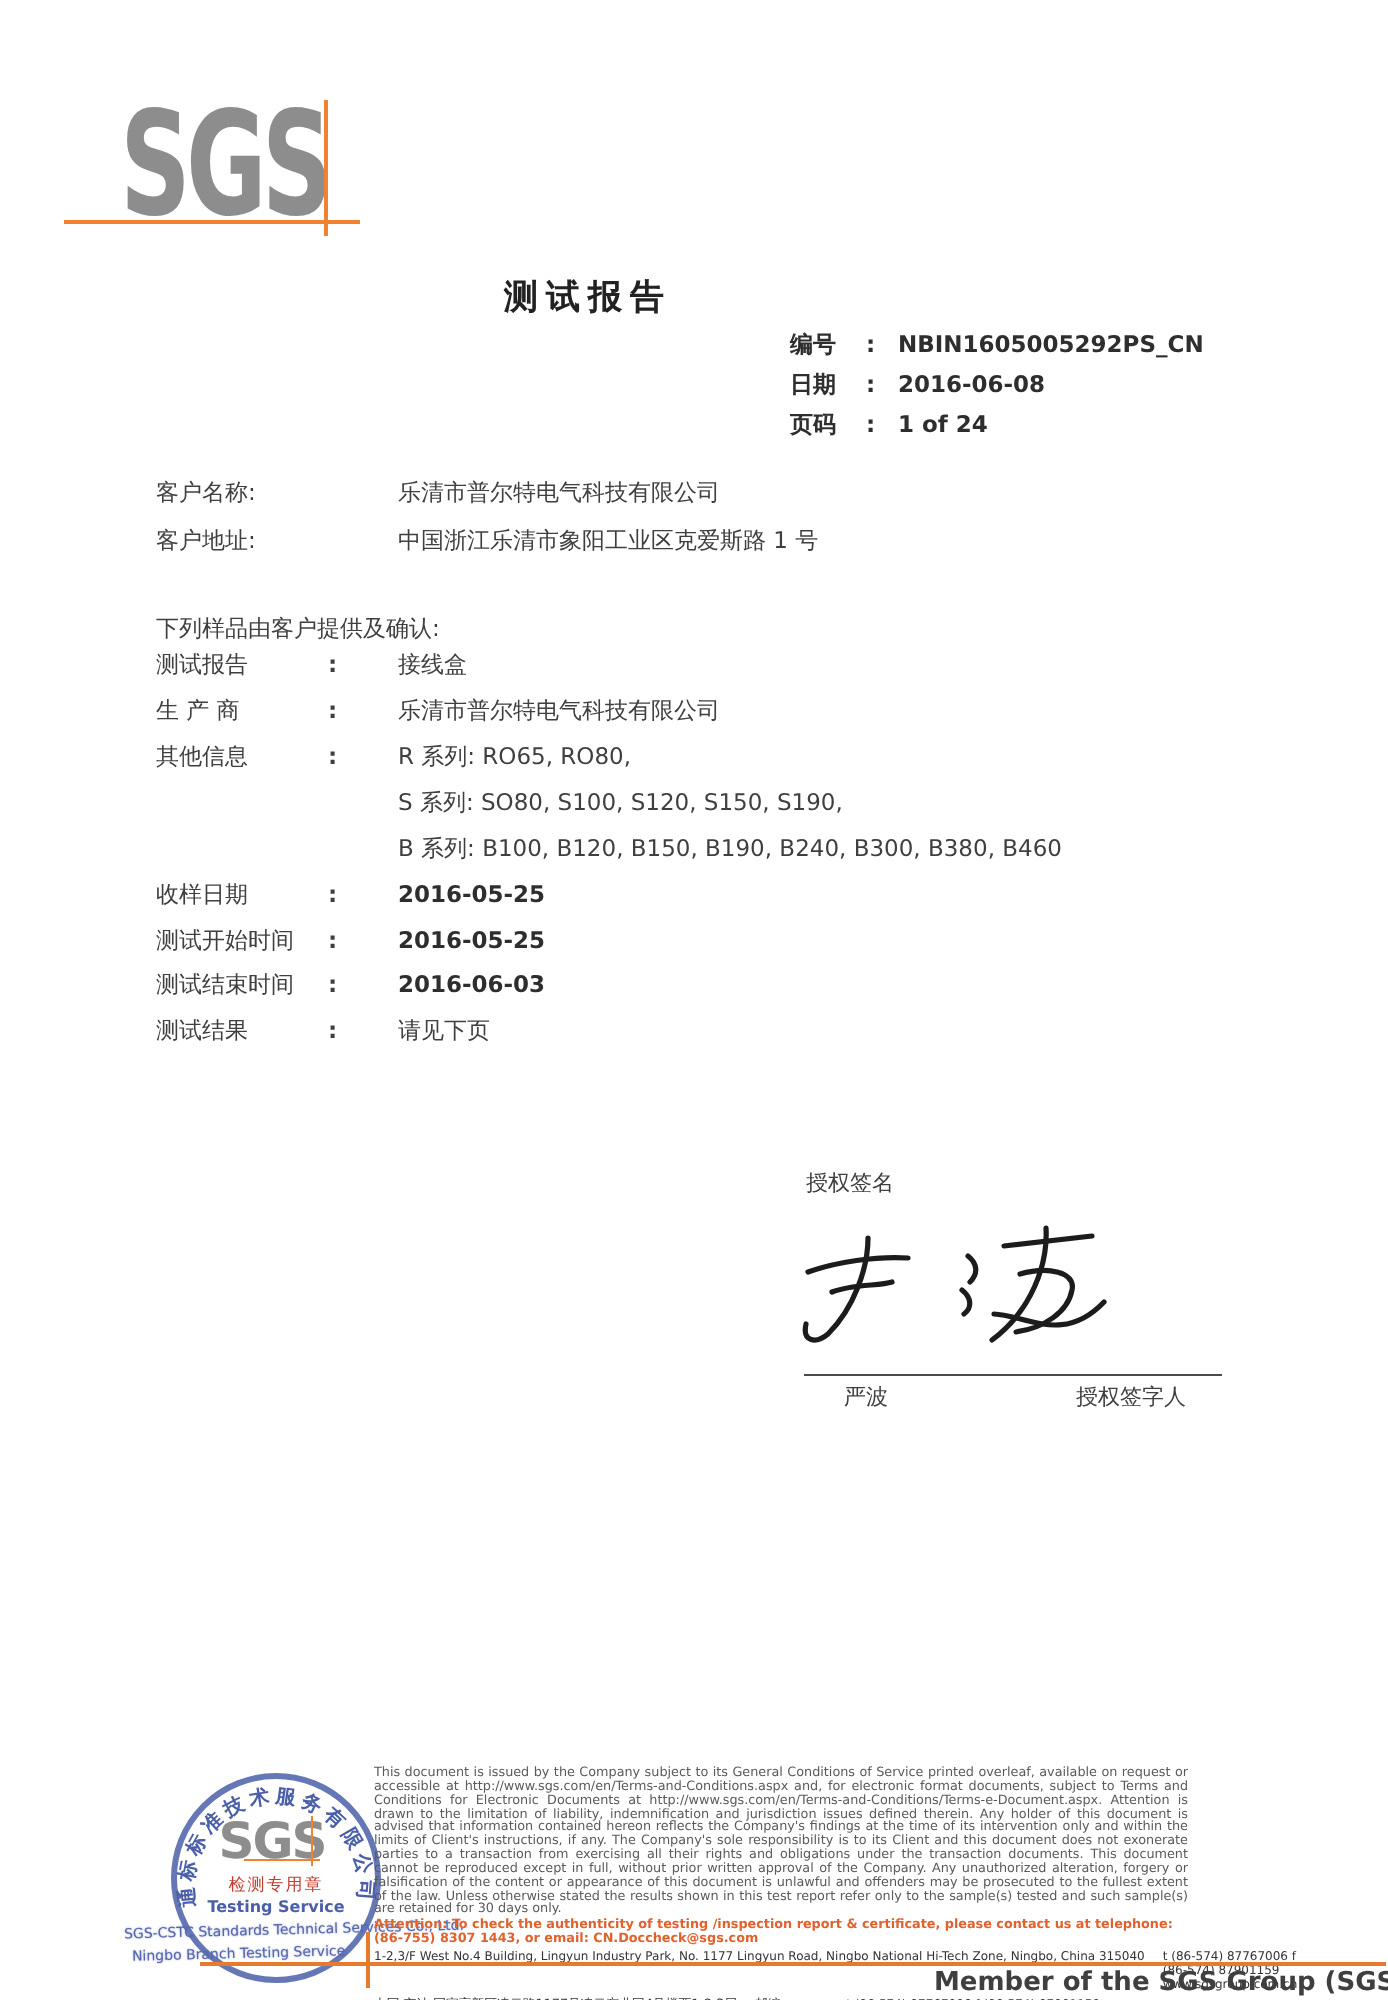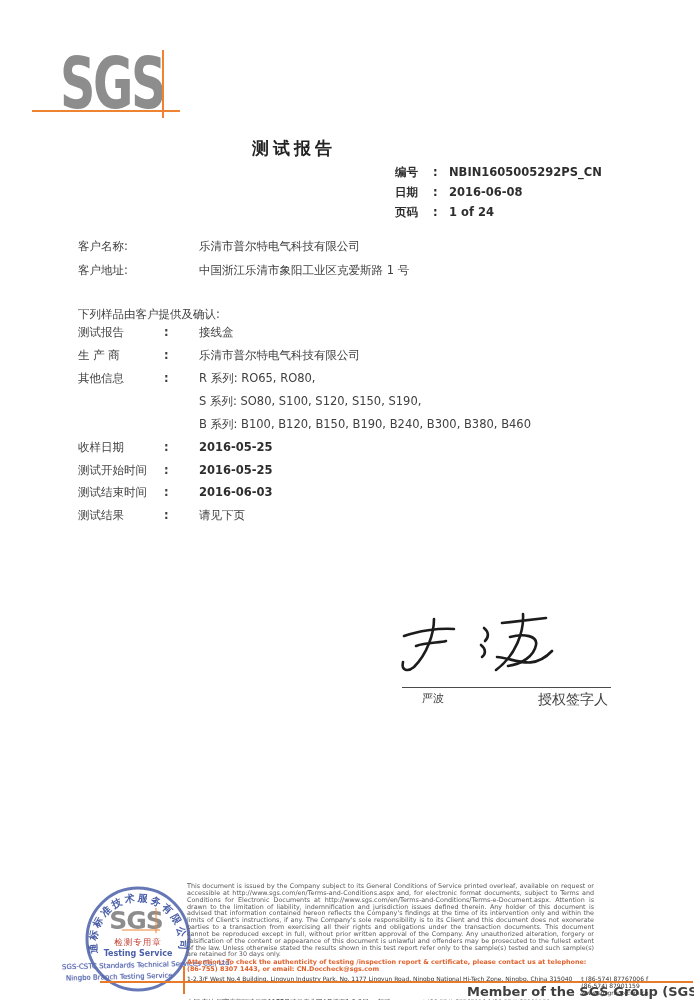--- a/index.html
+++ b/index.html
@@ -39,21 +39,21 @@
   .kv-row { left:78px; font-size:11.5px; color:#3f3f3f; }
   .kv-label { display:inline-block; width:86px; }
   .kv-colon { display:inline-block; width:35px; font-weight:bold; }
   .bold-val { font-weight:bold; color:#2e2e2e; }
 
   
   .sig-company { left:403px; top:584px; font-size:11px; line-height:16px; color:#3f3f3f; white-space:normal; width:260px; }
   .sig-image { left:396px; top:610px; }
   .sig-line { left:402px; top:687px; width:209px; height:1px; background:#4a4a4a; }
   .sig-name { left:403px; top:691px; font-size:11px; color:#3f3f3f;margin-left:19px; }
-  .sig-role { left:538px; top:691px; font-size:14px; color:#3f3f3f; }
+  .sig-role { left:538px; top:691px; font-size:11px; color:#3f3f3f; }
 
   
   .stamp-svg { left:80px; top:883px; }
   .stamp-co1 { left:62px; top:961px; font-size:7px; color:#5565ae;
     transform:rotate(-1.5deg); text-shadow:0 0 1px rgba(85,101,174,.65); }
   .stamp-co2 { left:66px; top:973px; font-size:7px; color:#5565ae;
     transform:rotate(-1.5deg); text-shadow:0 0 1px rgba(85,101,174,.65); }
 
   .footer-text { position:absolute; left:187px; top:883px; width:407px; }
   .legal { font-size:6.4px; line-height:1.07; color:#5a5a5a; text-align:justify; white-space:normal; }
@@ -117,20 +117,21 @@
   <span class="kv-label">测试开始时间</span><span class="kv-colon">:</span><span class="bold-val">2016-05-25</span>
 </div>
 <div class="abs kv-row" style="top:485px">
   <span class="kv-label">测试结束时间</span><span class="kv-colon">:</span><span class="bold-val">2016-06-03</span>
 </div>
 <div class="abs kv-row" style="top:508px">
   <span class="kv-label">测试结果</span><span class="kv-colon">:</span><span>请见下页</span>
 </div>
 
 <div class="sig-company abs" style="white-space:normal">
+  <div>授权签名</div>
 </div>
 
 <svg class="abs sig-image" width="168" height="78" viewBox="0 0 168 78">
   <g fill="none" stroke="#1c1c1c" stroke-width="2.6" stroke-linecap="round">
     <path d="M8,26 C22,21 42,18 58,19"></path>
     <path d="M38,9 C38,24 31,44 18,57 C12,62 5,61 7,52"></path>
     <path d="M20,36 C30,32 44,33 50,31"></path>
     <path d="M88,18 C93,22 93,27 89,31"></path>
     <path d="M85,35 C90,39 90,44 86,47"></path>
     <path d="M106,13 L150,8"></path>

